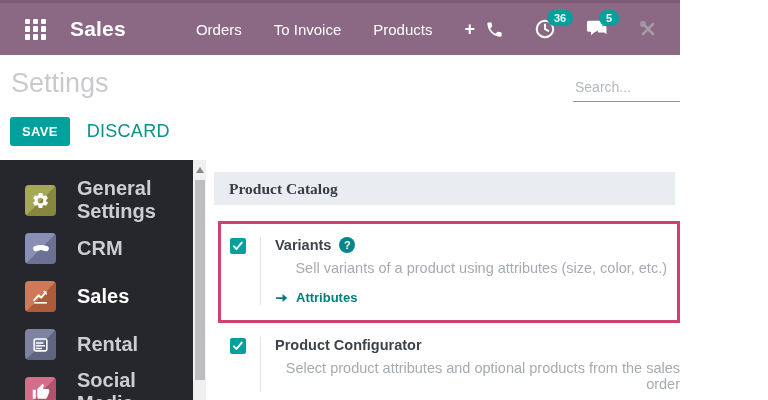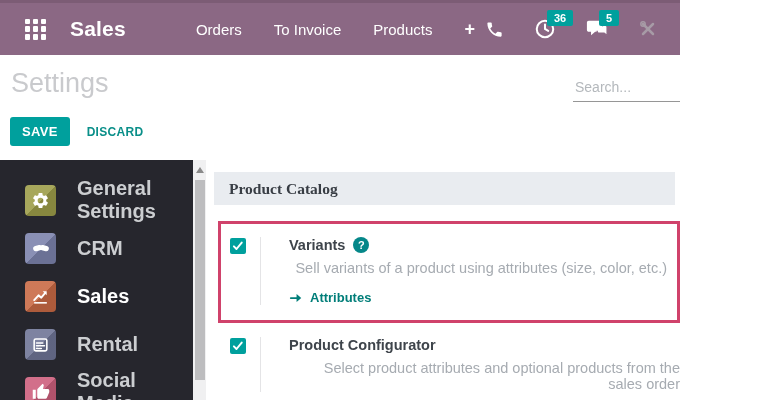--- a/index.html
+++ b/index.html
@@ -12,36 +12,36 @@
   .apps-grid { margin-left:25px; width:21px; height:21px; display:grid;
                grid-template-columns:repeat(3,1fr); gap:2.5px; cursor:pointer; }
   .apps-grid span { background:#fff; border-radius:1px; }
   .app-title { margin-left:24px; font-size:21px; font-weight:bold; letter-spacing:.2px; cursor:pointer; }
   .topnav { display:flex; margin-left:70px; gap:32px; font-size:15px; align-items:center; }
   .topnav a { color:#fff; text-decoration:none; cursor:pointer; }
   .plus { font-size:18px; font-weight:bold; }
   .topbar-right { margin-left:auto; margin-right:22px; display:flex; align-items:center; gap:30px; }
   .tb-icon { position:relative; display:flex; align-items:center; cursor:pointer; }
   .badge { position:absolute; top:-8px; left:13px; color:#fff; font-size:11px;
-           font-weight:bold; border-radius:2px; padding:2px 7px; line-height:12px; }
+           font-weight:bold; border-radius:8px; padding:2px 7px; line-height:12px; }
 
   
   .control-panel { position:relative; height:105px; background:#fff; }
   .page-title { position:absolute; left:11px; top:13px; font-size:27px; color:#c9cacd; }
   .search-box { position:absolute; left:573px; top:20px; }
   .search-box input { width:192px; border:none; outline:none; border-bottom:1px solid #969696;
                       font-size:14px; padding:4px 2px 6px 2px; color:#555;
                       font-family:"Liberation Sans",sans-serif; background:transparent; }
   .search-box input::placeholder { color:#b4b8bc; }
   .btn-row { position:absolute; left:10px; top:62px; display:flex; align-items:center; }
   .btn-save { border:none; color:#fff; font-size:13px; font-weight:bold; letter-spacing:.3px;
               padding:7px 12px; border-radius:3px; cursor:pointer;
               font-family:"Liberation Sans",sans-serif; }
-  .btn-discard { border:none; background:transparent; color:#0a8f89; font-size:12px;
-                 font-weight:bold; letter-spacing:.3px; margin-left:17px; cursor:pointer;
+  .btn-discard { border:none; background:transparent; color:#0a8f89; font-size:18px;
+                 font-weight:normal; letter-spacing:.3px; margin-left:17px; cursor:pointer;
                  font-family:"Liberation Sans",sans-serif; }
 
   
   .page-body { position:absolute; top:160px; left:0; right:0; bottom:0; display:flex; }
   .sidebar { width:203px; background:#26262d; padding-top:16px; }
   .side-item { height:48px; display:flex; align-items:center; padding-left:25px; cursor:pointer; }
   .side-icon { width:31px; height:31px; border-radius:4px; flex:0 0 31px;
                display:flex; align-items:center; justify-content:center;
                background-image:linear-gradient(135deg, rgba(255,255,255,.10) 0%, rgba(255,255,255,.10) 50%, rgba(0,0,0,.14) 50%, rgba(0,0,0,.14) 100%); }
   .side-label { margin-left:21px; font-size:20px; font-weight:bold; color:#ccced1; }
@@ -57,21 +57,21 @@
   .main { flex:1; position:relative; }
   .section-header { margin:12px 5px 0 8px; height:33px; line-height:33px; padding-left:15px;
                     background:#e9ecf0; font-size:15.5px; font-weight:bold; color:#383d44;font-family:Liberation Serif, serif; }
   .highlight-box { margin:16px 0 0 12px; width:462px; border:3px solid #d0426b;
                    background:#fff; padding:13px 10px 15px 9px; }
   .setting-row { display:flex; }
   .setting-row.plain { margin:14px 0 0 24px; }
   .cb-col { width:30px; padding-top:1px; }
   .checkbox { width:16px; height:16px; border-radius:2px; display:flex; align-items:center;
               justify-content:center; cursor:pointer; }
-  .text-col { border-left:1px solid #e4e4e6; padding-left:28px; flex:1; }
+  .text-col { border-left:1px solid #e4e4e6; padding-left:14px; flex:1; }
   .setting-title { display:flex; align-items:center; gap:8px; font-size:14.5px;
                    font-weight:bold; color:#3e444b; }
   .help-circle { width:16px; height:16px; border-radius:50%; background:#058789; color:#fff;
                  font-size:11px; font-weight:bold; display:flex; align-items:center;
                  justify-content:center; cursor:pointer; }
   .setting-desc { margin-top:7px; font-size:14.5px; color:#a6abb1;text-align:right; }
   .setting-link { margin-top:14px; display:flex; align-items:center; gap:7px;
                   color:#017e79; font-size:13px; font-weight:bold; cursor:pointer;
                   text-decoration:none; }
 </style>

